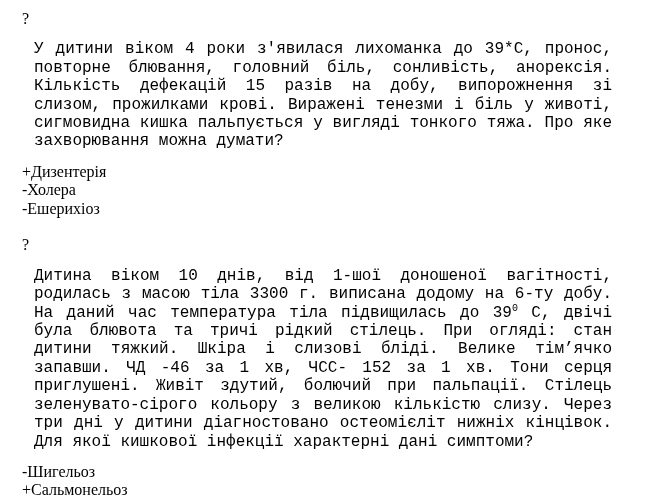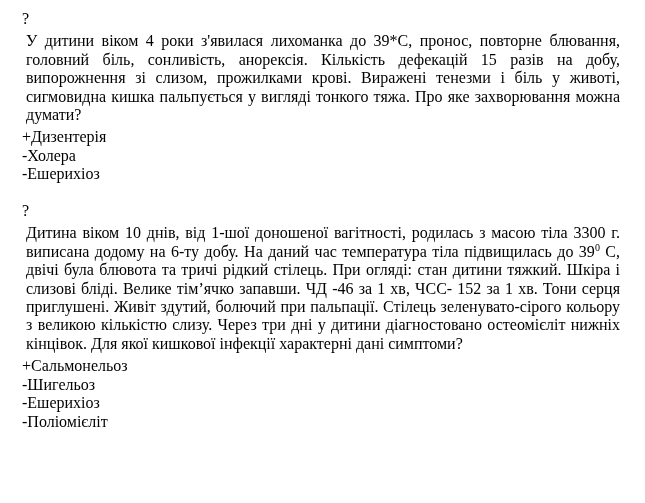--- a/index.html
+++ b/index.html
@@ -21,21 +21,22 @@
       width: 602px;
     }
     .line {
       line-height: 18.4px;
       white-space: nowrap;
     }
     .para {
       line-height: 18.4px;
       text-align: justify;
       text-align-last: left;
-      margin: 4px;
+      margin: 12px;
+      font-family: Liberation Mono, monospace;
     }
     .blank {
       height: 18.4px;
     }
     sup {
       font-size: 10px;
       line-height: 0;
       vertical-align: 6px;
     }
   </style>
@@ -53,20 +54,20 @@
       <div class="line">-Ешерихіоз</div>
     </div>
   </div>
 
   <div class="blank"></div>
 
   <div>
     <div class="line">?</div>
     <p class="para"><span>Дитина віком 10 днів, від 1-шої доношеної вагітності, родилась з масою тіла 3300 г. виписана додому на 6-ту добу. На даний час температура тіла підвищилась до 39</span><sup>0</sup><span> С, двічі була  блювота та тричі рідкий стілець.  При огляді: стан дитини тяжкий. Шкіра і слизові бліді. Велике тім’ячко запавши. ЧД -46 за 1 хв, ЧСС- 152 за 1 хв. Тони серця приглушені. Живіт здутий, болючий при пальпації. Стілець зеленувато-сірого кольору з великою кількістю слизу. Через три дні у дитини діагностовано остеомієліт нижніх кінцівок. Для якої кишкової інфекції характерні дані симптоми?</span></p>
     <div>
+      <div class="line">-Шигельоз</div>
       <div class="line">+Сальмонельоз</div>
-      <div class="line">-Шигельоз</div>
       <div class="line">-Ешерихіоз</div>
       <div class="line">-Поліомієліт</div>
     </div>
   </div>
 
 </div>
 
 </body></html>

